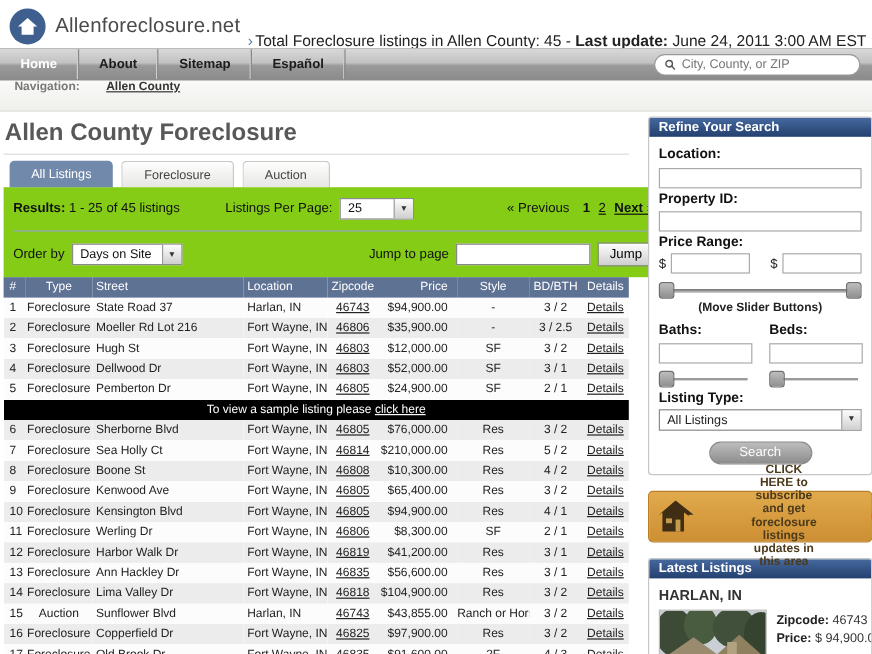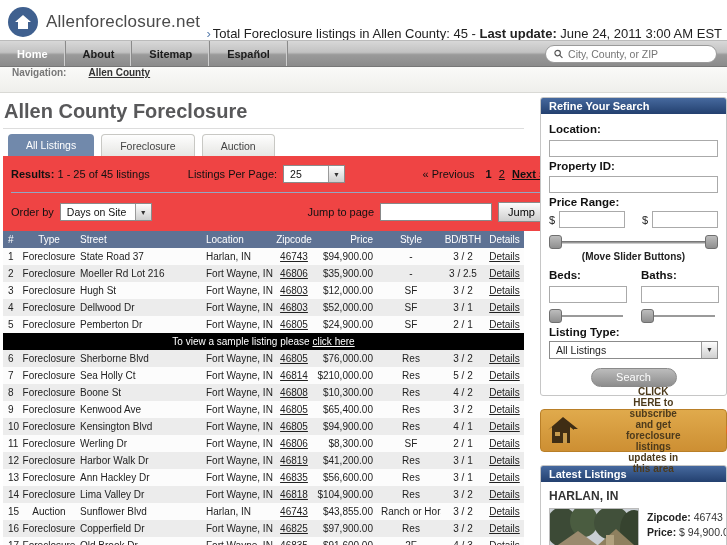--- a/index.html
+++ b/index.html
@@ -40,21 +40,21 @@
   .page-title { font-size:20px; font-weight:bold; color:#58585a; padding:3px 0 5px 1px; }
   .title-rule { border:none; border-top:1px solid #ddd; width:521px; margin-bottom:5px; }
 
   
   .tabs { display:flex; gap:7px; padding-left:5px; height:22px; }
   .tab { padding:0 18px; display:flex; align-items:center; font-size:10.5px; border-radius:4px 4px 0 0; cursor:pointer; }
   .tab.active { background:#7189ab; color:#fff; }
   .tab.inactive { background:linear-gradient(#fefefe,#e6e6e3); border:1px solid #c8c8c4; border-bottom:none; color:#444; }
 
   
-  .toolbar { background:#ef4444; width:550px; padding:7px 8px 8px 8px; font-size:11px; color:#111; }
+  .toolbar { background:#84cc16; width:550px; padding:7px 8px 8px 8px; font-size:11px; color:#111; }
   .tb-row1 { display:flex; align-items:center; height:22px; }
   .results-text { white-space:nowrap; }
   .perpage { display:flex; align-items:center; margin-left:38px; gap:6px; white-space:nowrap; }
   .fake-select { background:#fff; border:1px solid #8b8b8b; height:18px; display:flex; align-items:center; font-size:10.5px; }
   .fs-value { padding:0 6px; flex:1; white-space:nowrap; }
   .fs-btn { width:16px; height:100%; background:linear-gradient(#fdfdfd,#cfcfcf); border-left:1px solid #9a9a9a;
     display:flex; align-items:center; justify-content:center; font-size:7px; color:#333; cursor:pointer; }
   .sel-perpage { width:62px; }
   .pagination { margin-left:auto; white-space:nowrap; font-size:11px; color:#111; }
   .pagination .pg-prev { margin-right:8px; }
@@ -445,29 +445,29 @@
           <input type="text" style="">
         </div>
         <div class="slider">
           <div class="track"></div>
           <div class="handle h-min"></div>
           <div class="handle h-max"></div>
         </div>
         <div class="slider-hint">(Move Slider Buttons)</div>
         <div class="bb-row">
           <div class="bb-col">
-            <div class="f-label">Beds:</div>
+            <div class="f-label">Baths:</div>
             <input class="f-input" type="text" style="">
             <div class="mini-slider">
               <div class="track"></div>
               <div class="handle"></div>
             </div>
           </div>
           <div class="bb-col">
-            <div class="f-label">Baths:</div>
+            <div class="f-label">Beds:</div>
             <input class="f-input" type="text" style="">
             <div class="mini-slider">
               <div class="track"></div>
               <div class="handle"></div>
             </div>
           </div>
         </div>
         <div class="f-label">Listing Type:</div>
         <span class="fake-select sel-type">
           <span class="fs-value">All Listings</span>

